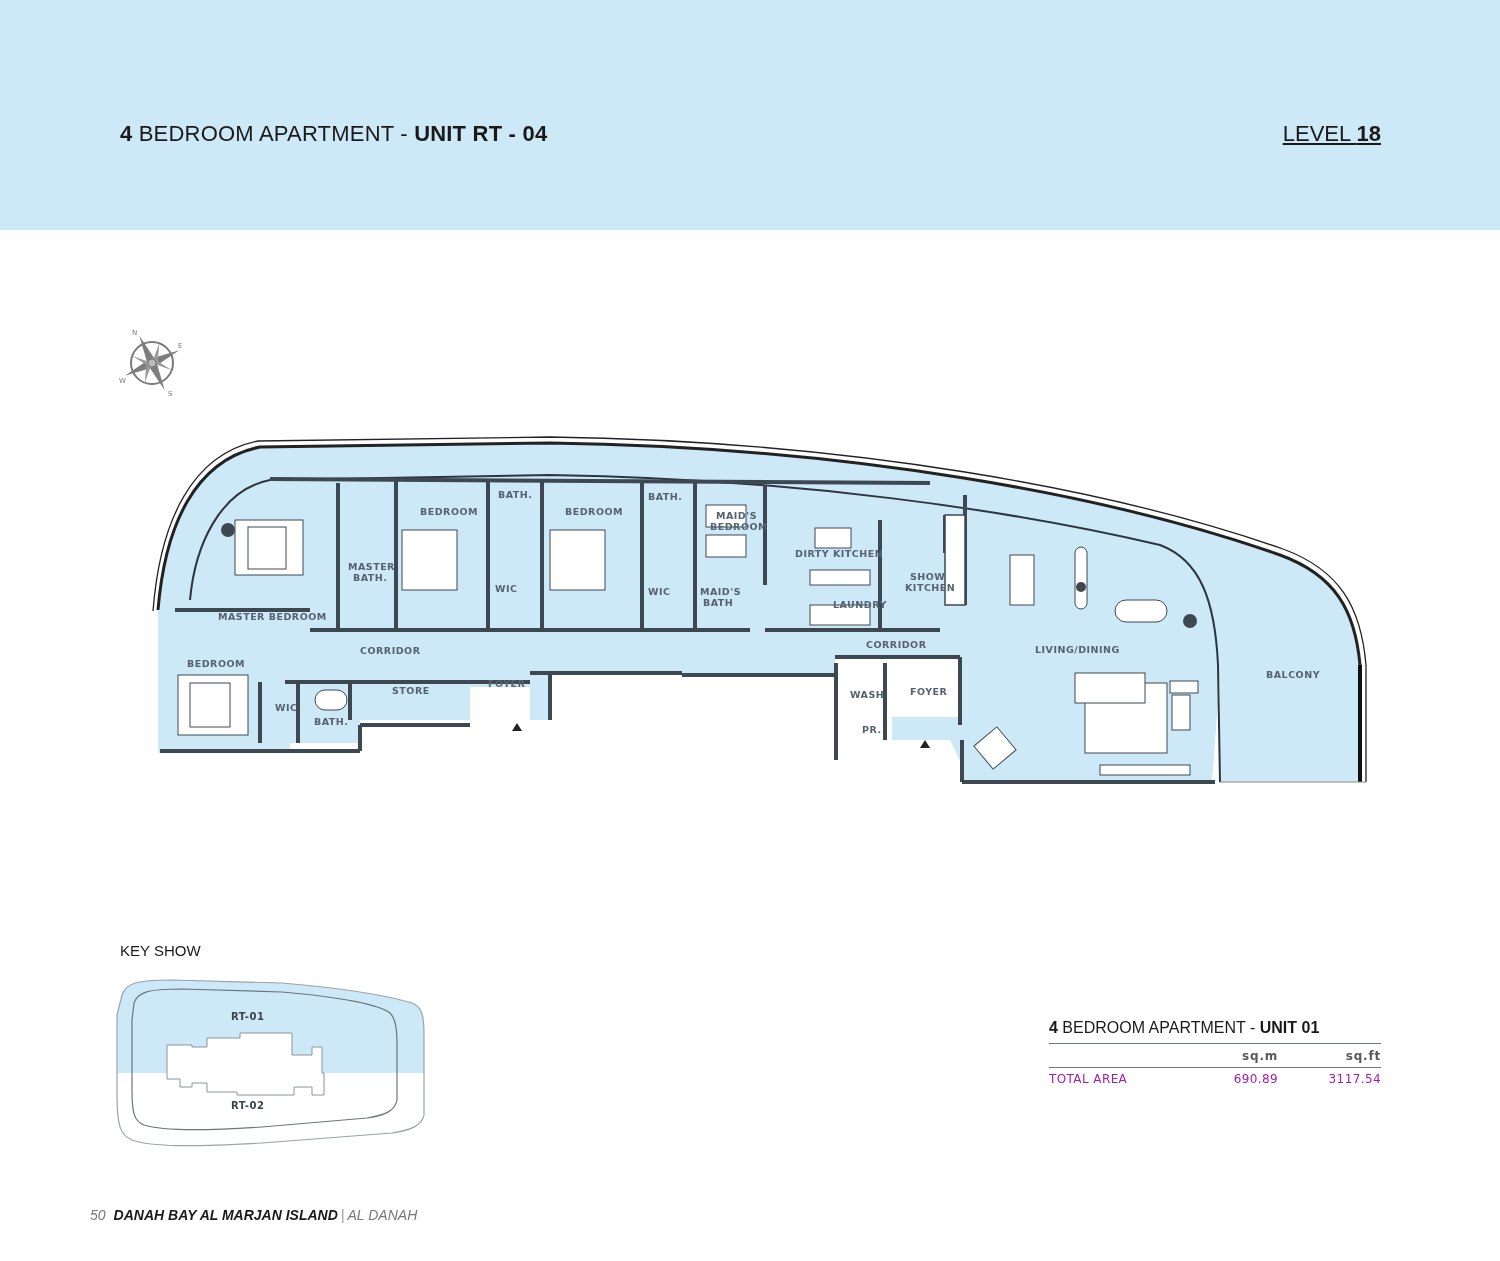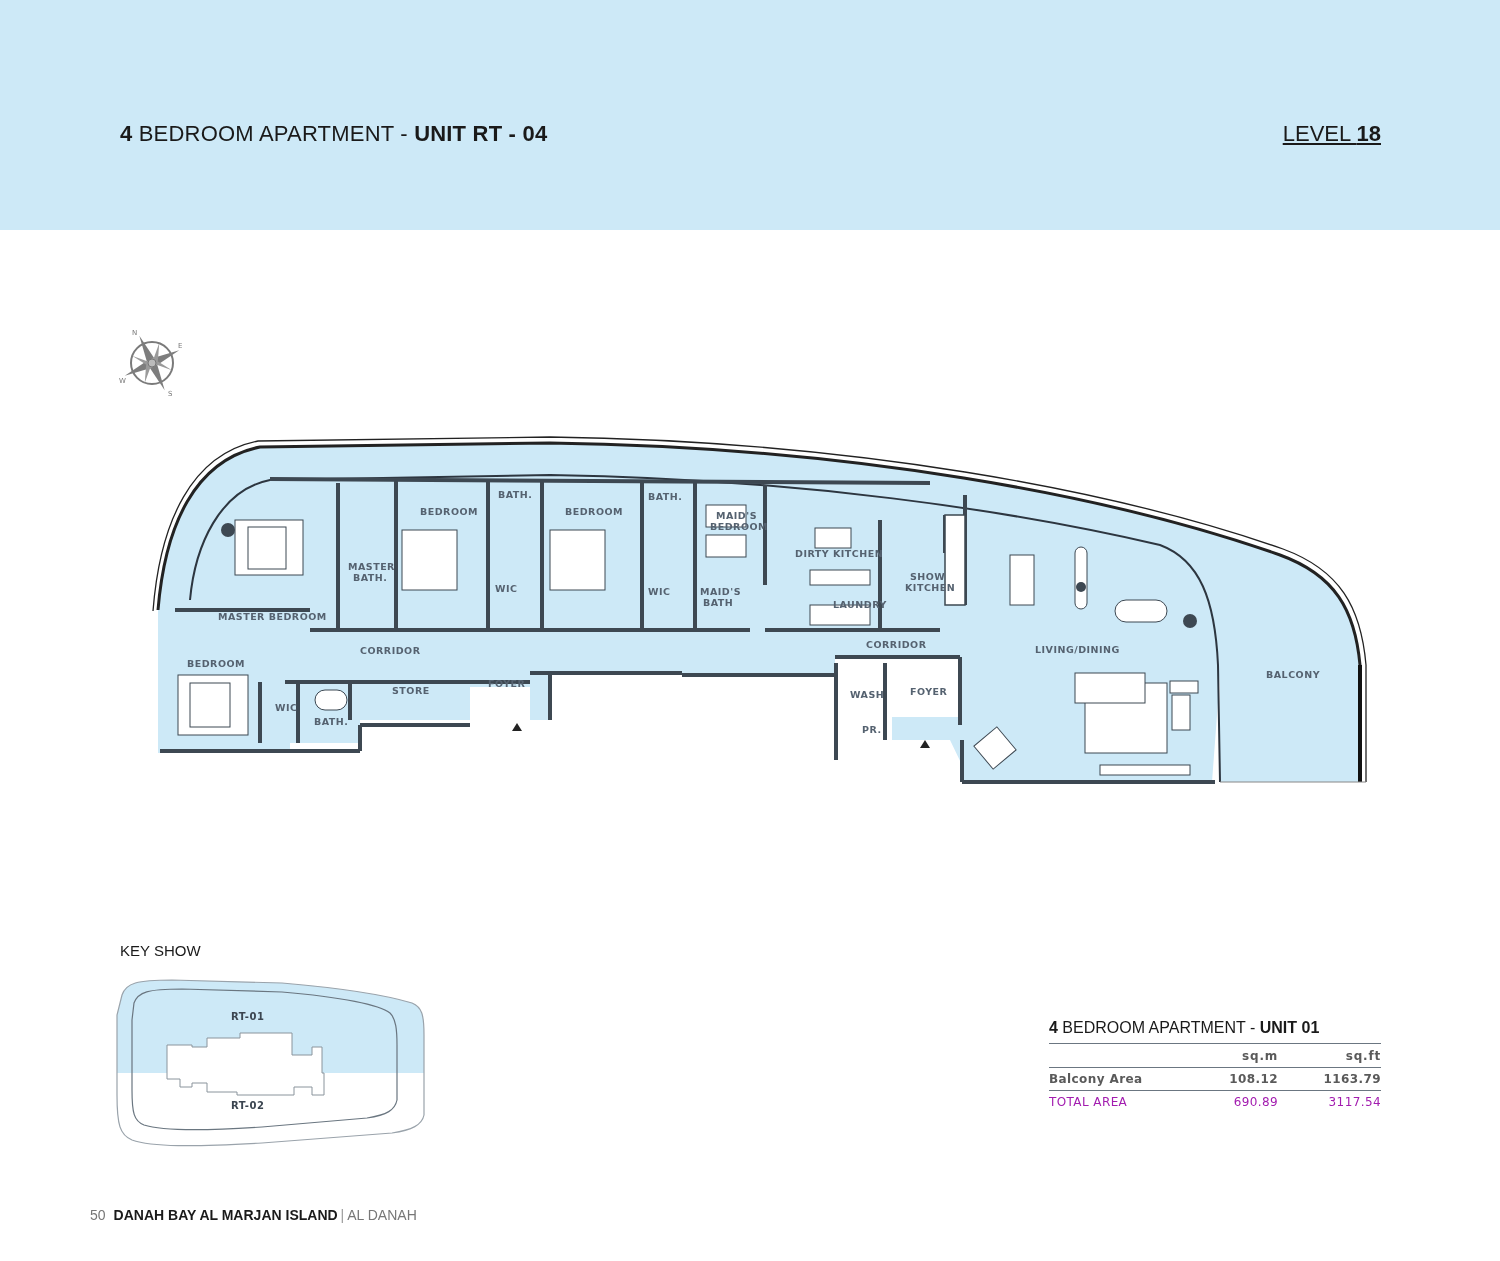--- a/index.html
+++ b/index.html
@@ -48,21 +48,21 @@
   table { width: 100%; border-collapse: collapse; font-family: "DejaVu Sans", sans-serif; }
   th, td { font-size: 12px; padding: 4px 0 4px 0; color: #5a5a5a; font-weight: bold; }
   thead tr { border-top: 1.5px solid #6b7681; }
   thead th { text-align: right; letter-spacing: 0.8px; padding-top: 5px; }
   tbody tr { border-top: 1.5px solid #6b7681; }
   td.num { text-align: right; letter-spacing: 0.4px; }
   td.lbl { text-align: left; letter-spacing: 0.4px; }
   tr.total td { font-weight: 400; color: #a21caf; }
   col.c1 { width: 38%; } col.c2 { width: 31%; } col.c3 { width: 31%; }
 
-  .footer { position: absolute; left: 90px; top: 1207px; font-size: 14px; white-space: nowrap; }
+  .footer { position: absolute; left: 90px; top: 1207px; font-size: 14px; white-space: nowrap; font-style: italic; }
   .footer .pg { color: #777; margin-right: 8px; }
   .footer .brand { font-weight: 700; color: #1a1a1a; }
   .footer .sep { color: #999; margin: 0 3px; }
   .footer .sub { color: #777; }
 </style>
 </head>
 <body>
 
 <div class="header-band"></div>
 
@@ -230,25 +230,20 @@
         <col class="c3">
       </colgroup>
     <thead>
       <tr>
         <th></th>
         <th>sq.m</th>
         <th>sq.ft</th>
       </tr>
     </thead>
     <tbody>
-      <tr>
-        <td class="lbl">Balcony Area</td>
-        <td class="num">108.12</td>
-        <td class="num">1163.79</td>
-      </tr>
       <tr class="total">
         <td class="lbl">TOTAL AREA</td>
         <td class="num">690.89</td>
         <td class="num">3117.54</td>
       </tr>
     </tbody>
   </table>
 </div>
 
 <div class="footer"><span class="pg">50</span><span class="brand">DANAH BAY AL MARJAN ISLAND</span><span class="sep">|</span><span class="sub">AL DANAH</span></div>

